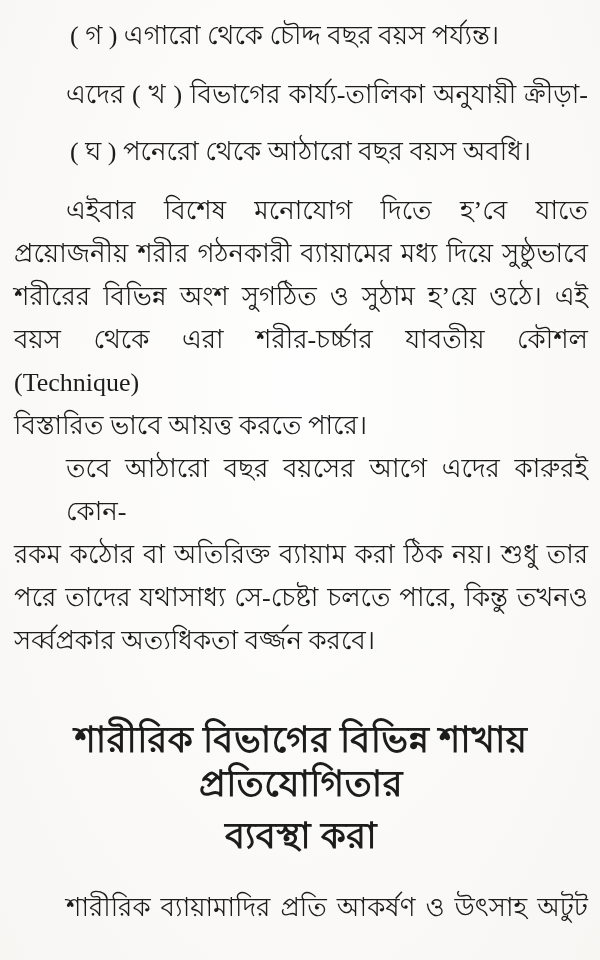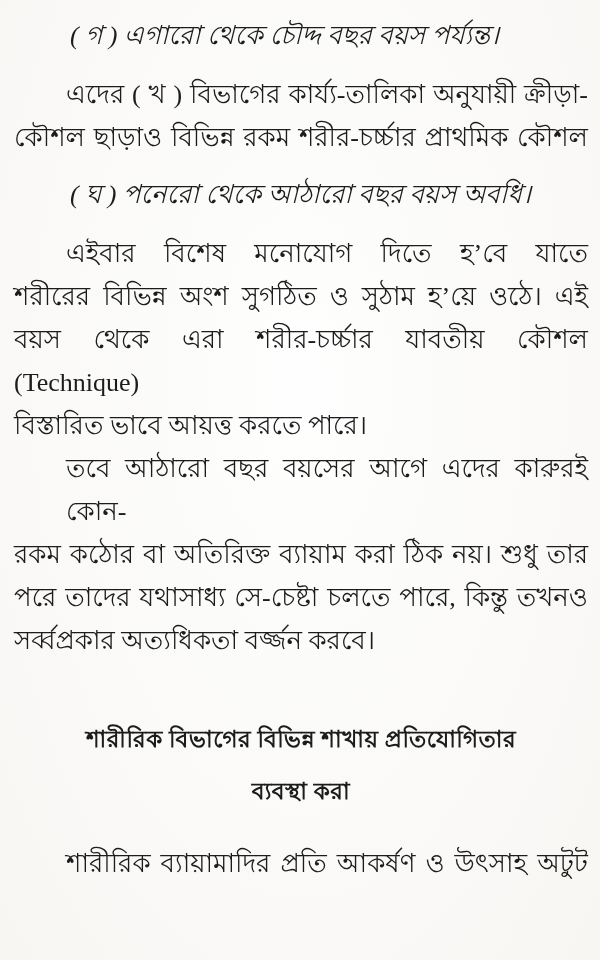--- a/index.html
+++ b/index.html
@@ -29,55 +29,55 @@
     text-rendering: optimizeLegibility;
   }
   
   .j {
     text-align: justify;
     text-align-last: justify;
   }
   
   .ind-p { padding-left: 52px; }
   
-  .ind-l { padding-left: 56px; font-style: italic; }
+  .ind-l { padding-left: 56px; }
 
   .block-ga   { margin-top: 2px;  }
   .block-kha  { margin-top: 16px; }
   .block-gha  { margin-top: 14px; }
   .block-b1   { margin-top: 16px; }
   .block-b2   { margin-top: 0;    }
   .block-head { margin-top: 56px; }
   .block-b3   { margin-top: 28px; }
 
   .head-line {
-    font-size: 23px;
+    font-size: 36px;
     font-weight: 700;
     text-align: center;
     line-height: 44px;
     letter-spacing: 0.5px;
   }
   .head-line2 { margin-top: 8px; }
 </style>
 </head>
 <body>
 
 <main class="page">
 
   <div class="line ind-l block-ga">( গ )  এগারো থেকে চৌদ্দ বছর বয়স পর্য্যন্ত।</div>
 
   <section class="block-kha">
     <div class="line j ind-p">এদের ( খ )  বিভাগের কার্য্য-তালিকা অনুযায়ী ক্রীড়া-</div>
-    <div class="line j">কৌশল ছাড়াও বিভিন্ন রকম শরীর-চর্চ্চার প্রাথমিক কৌশল</div>
   </section>
 
   <div class="line ind-l block-gha">( ঘ )  পনেরো থেকে আঠারো বছর বয়স অবধি।</div>
 
   <section class="block-b1">
     <div class="line j ind-p">এইবার বিশেষ মনোযোগ দিতে হ’বে যাতে</div>
+    <div class="line j">প্রয়োজনীয় শরীর গঠনকারী ব্যায়ামের মধ্য দিয়ে সুষ্ঠুভাবে</div>
     <div class="line j">শরীরের বিভিন্ন অংশ সুগঠিত ও সুঠাম হ’য়ে ওঠে।  এই</div>
     <div class="line j">বয়স থেকে এরা শরীর-চর্চ্চার যাবতীয় কৌশল (Technique)</div>
     <div class="line">বিস্তারিত ভাবে আয়ত্ত করতে পারে।</div>
   </section>
 
   <section class="block-b2">
     <div class="line j ind-p">তবে আঠারো বছর বয়সের আগে এদের কারুরই কোন-</div>
     <div class="line j">রকম কঠোর বা অতিরিক্ত ব্যায়াম করা ঠিক নয়।  শুধু তার</div>
     <div class="line j">পরে তাদের যথাসাধ্য সে-চেষ্টা চলতে পারে, কিন্তু তখনও</div>
     <div class="line">সর্ব্বপ্রকার অত্যধিকতা বর্জ্জন করবে।</div>

